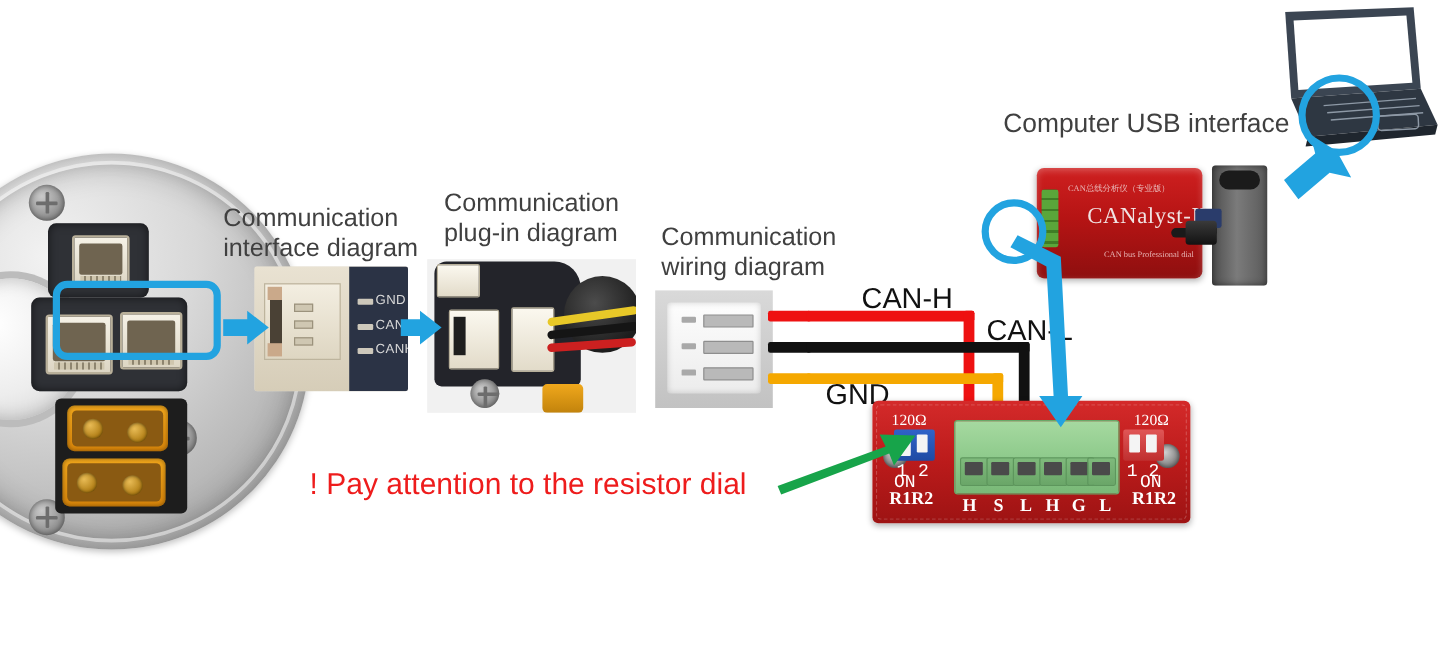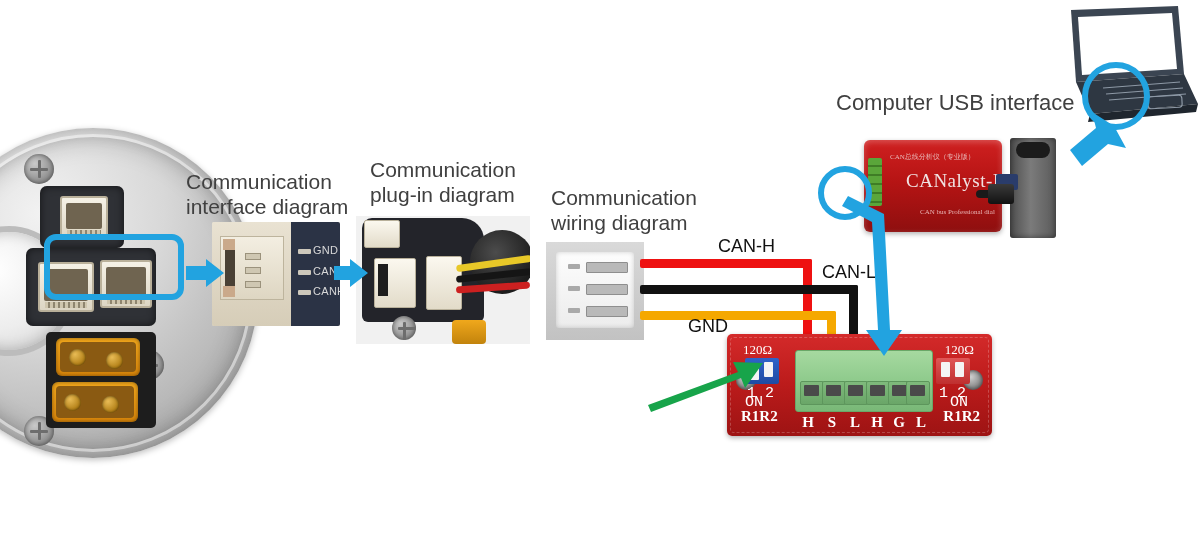--- a/index.html
+++ b/index.html
@@ -31,21 +31,21 @@
   .warn-text {
     position: absolute;
     color: #ee1c1c;
     font-size: 25px;
     font-family: "Liberation Sans", sans-serif;
     white-space: nowrap;
   }
   .wire-label {
     position: absolute;
     color: #111;
-    font-size: 18px;
+    font-size: 24px;
     font-family: "Liberation Sans", sans-serif;
     white-space: nowrap;
   }
 
   
   .motor {
     position: absolute;
     left: -72px;
     top: 128px;
     width: 330px;
@@ -634,20 +634,21 @@
     <div class="ohm" style="right:18px; top:8px;">120Ω</div>
     <div class="dip dip-red" style="right:22px; top:24px;">
       <div class="dip-sw" style="left:5px;"></div>
       <div class="dip-sw" style="left:19px;"></div>
     </div>
     <div class="dip-num" style="right:26px; top:51px;">1 2</div>
     <div class="dip-num" style="right:24px; top:60px;">ON</div>
     <div class="r1r2" style="right:12px; top:74px;">R1R2</div>
   </div>
 
+  <div class="warn-text" style="left:258px; top:390px;">! Pay attention to the resistor dial</div>
 
   <svg class="overlay">
 
     <g>
       <path d="M186 266 L206 266 L206 259 L224 273 L206 287 L206 280 L186 280 Z" fill="#22a3e0"></path>
     </g>
 
     <g>
       <path d="M334 266 L350 266 L350 259 L368 273 L350 287 L350 280 L334 280 Z" fill="#22a3e0"></path>
     </g>

